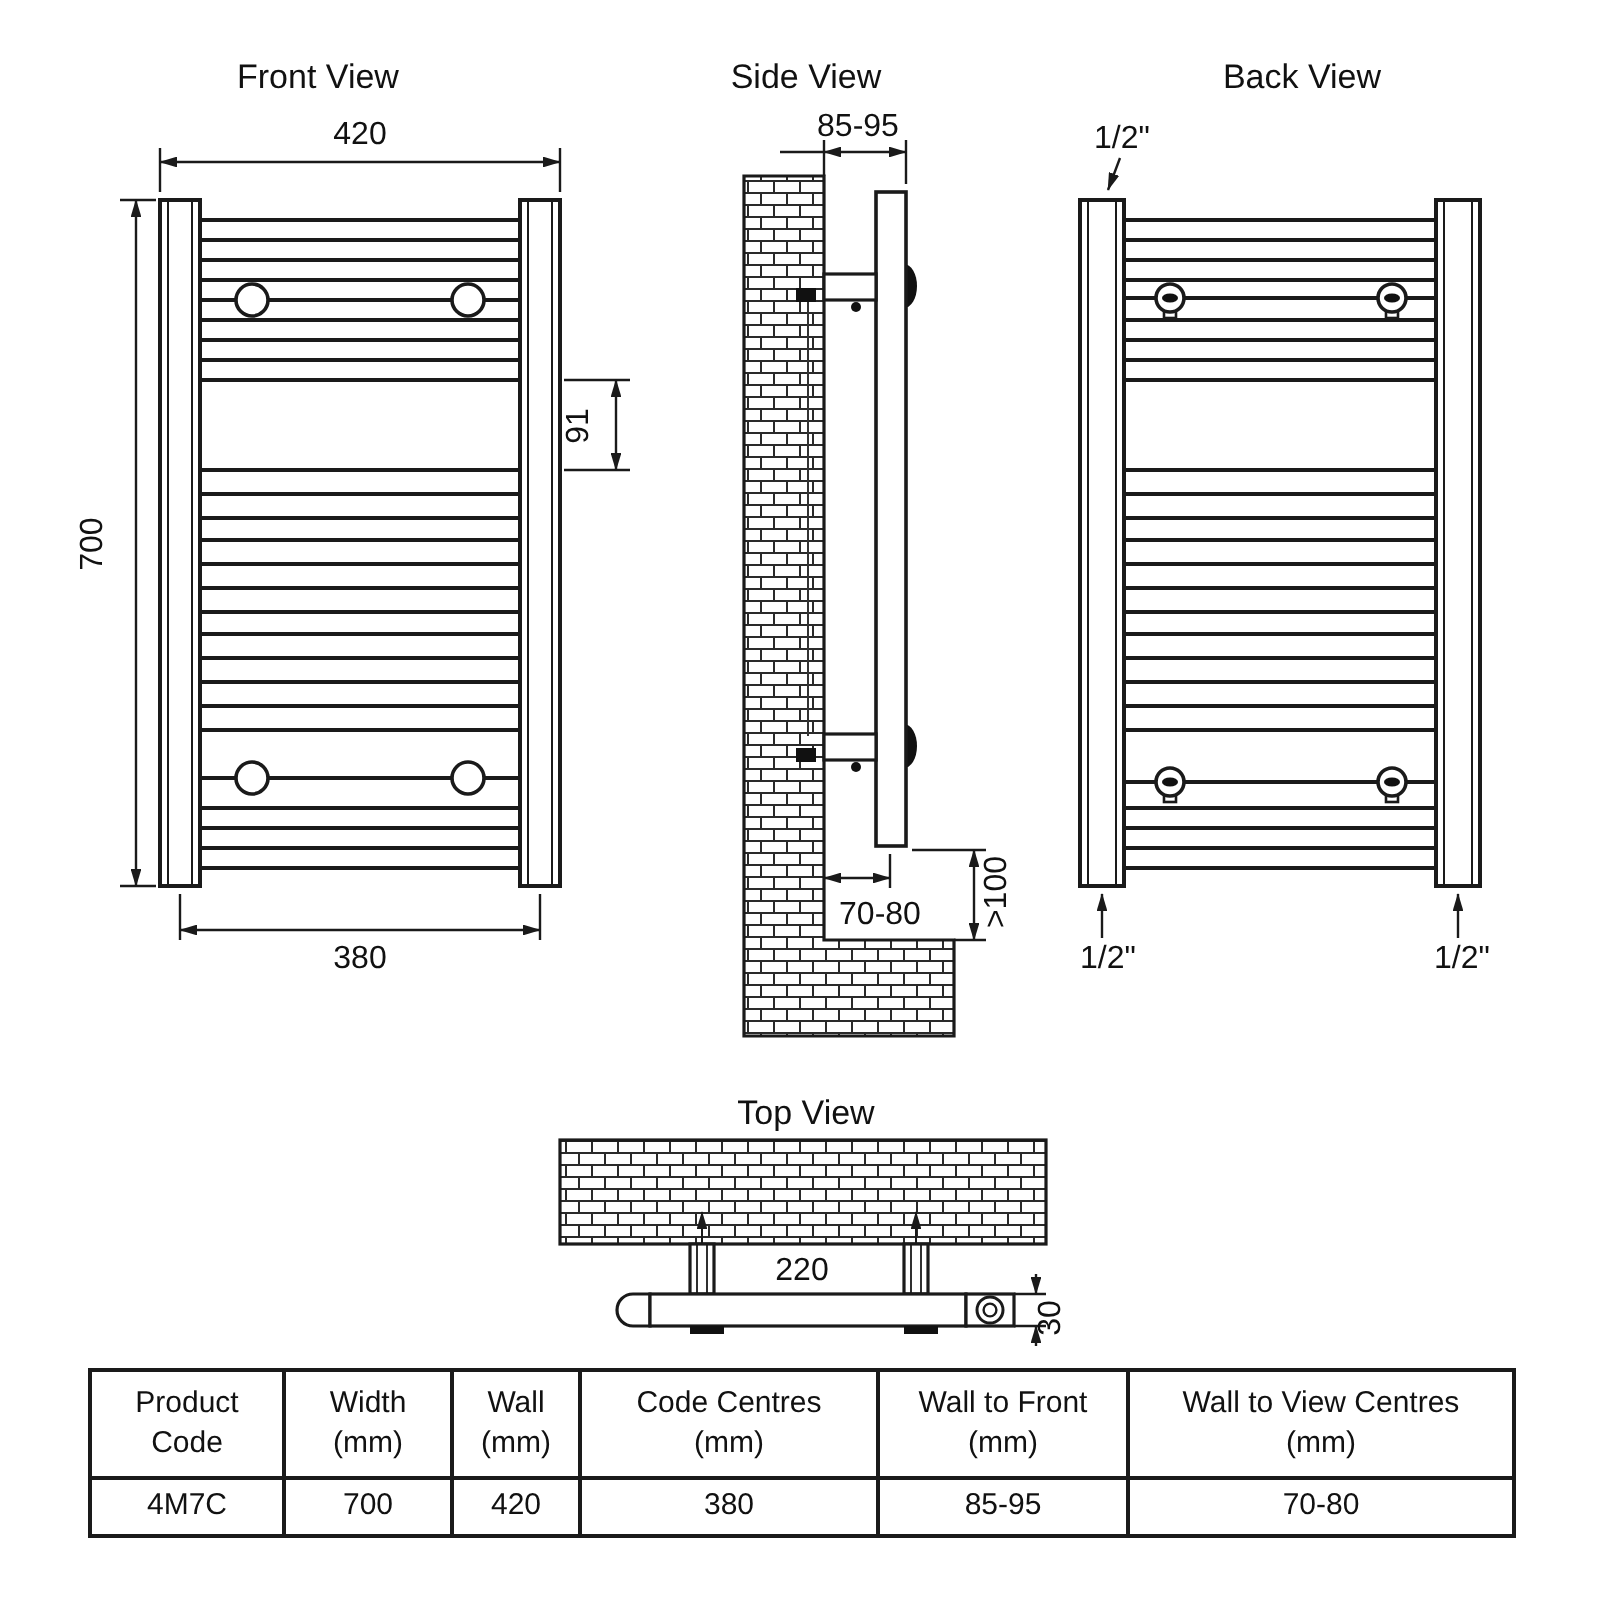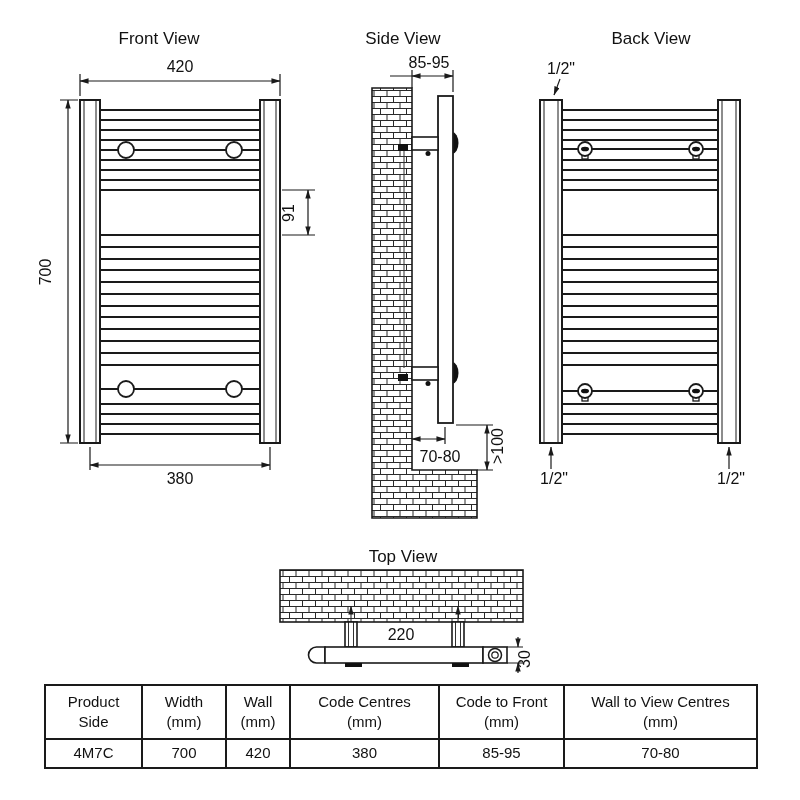--- a/index.html
+++ b/index.html
@@ -193,36 +193,36 @@
           <col style="width:84px">
           <col style="width:64px">
       <col style="width:149px">
           <col style="width:125px">
           <col style="width:193px">
     </colgroup>
     <tbody>
           <tr class="hdr">
       <td>
         <span>Product</span>
-        <span>Side</span>
+        <span>Code</span>
       </td>
       <td>
         <span>Width</span>
         <span>(mm)</span>
       </td>
       <td>
         <span>Wall</span>
         <span>(mm)</span>
       </td>
       <td>
         <span>Code Centres</span>
         <span>(mm)</span>
       </td>
       <td>
-        <span>Code to Front</span>
+        <span>Wall to Front</span>
         <span>(mm)</span>
       </td>
       <td>
         <span>Wall to View Centres</span>
         <span>(mm)</span>
       </td>
     </tr>
     <tr class="val">
       <td>4M7C</td>
       <td>700</td>

